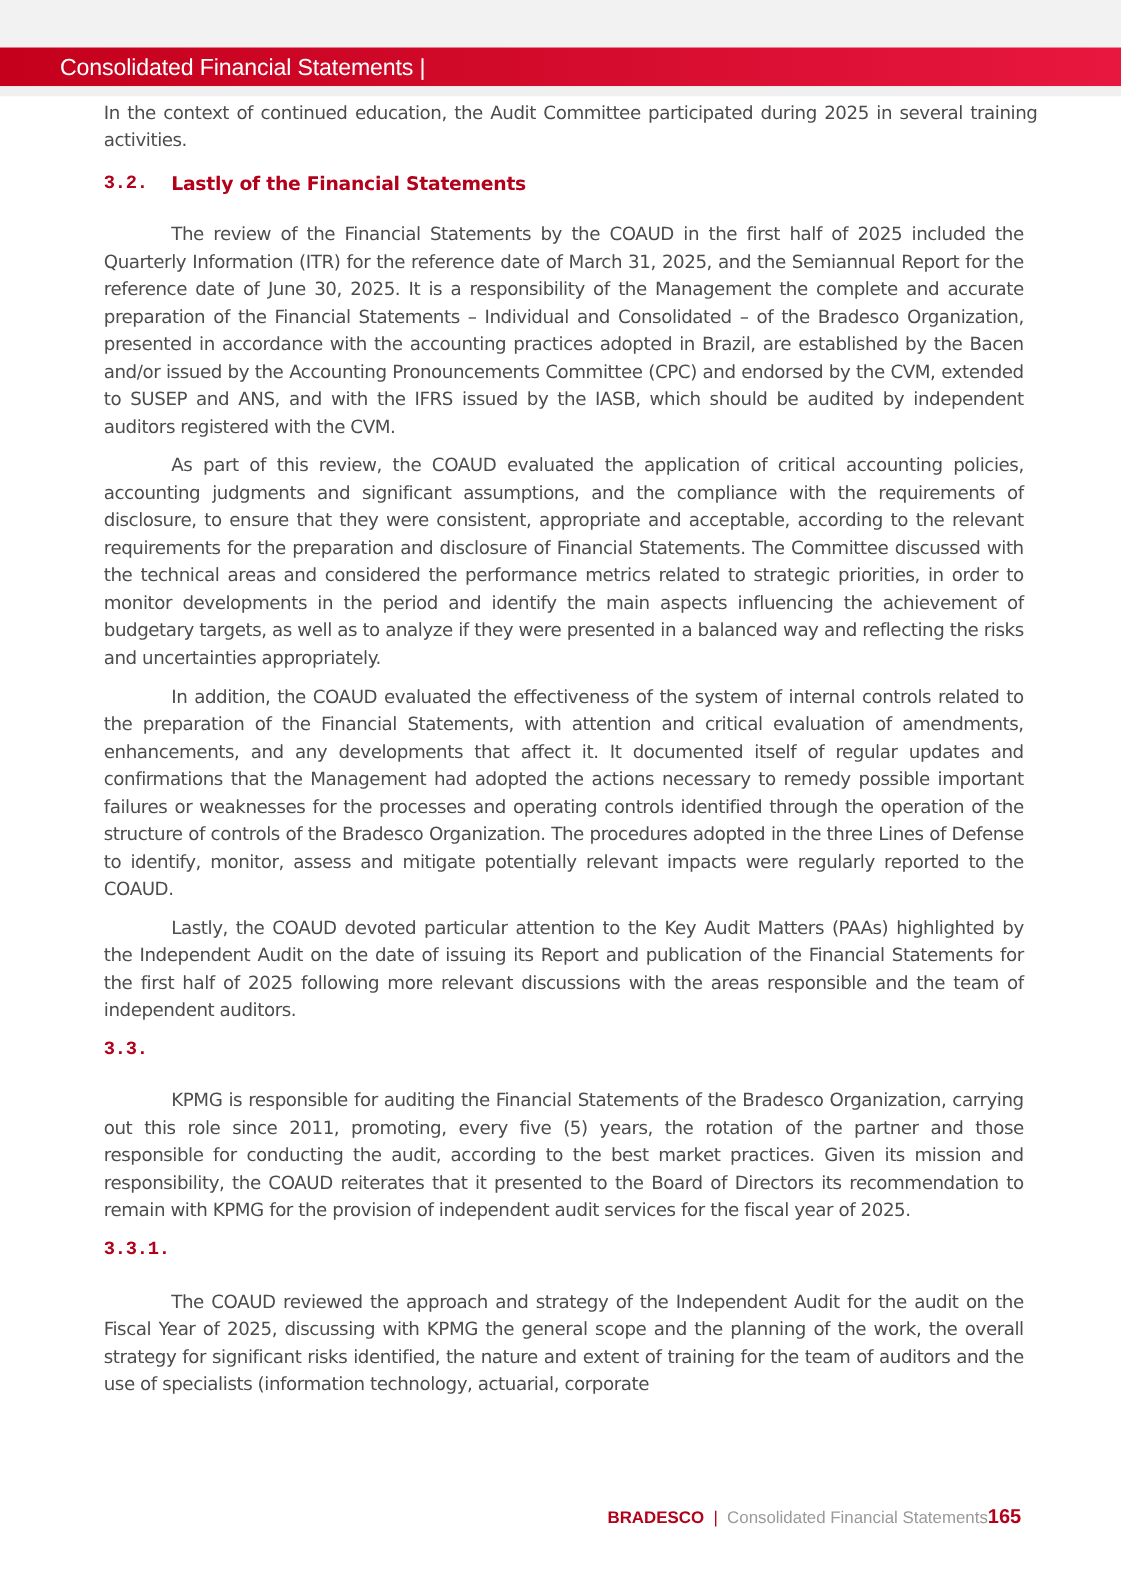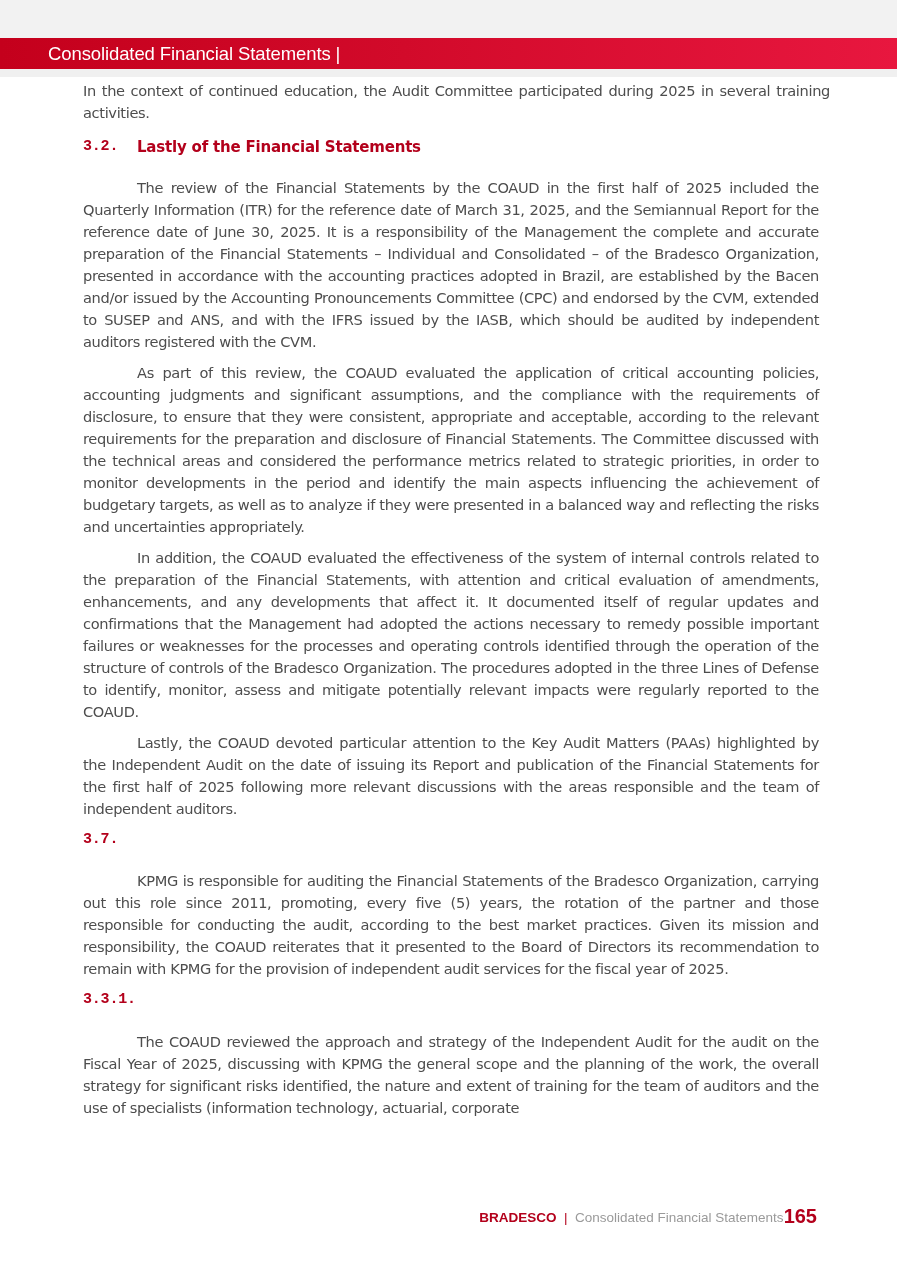--- a/index.html
+++ b/index.html
@@ -95,21 +95,21 @@
       font-size: 13.5px;
       margin: 0 3px;
     }
     .footer .doc {
       color: #9a9a9a;
       font-size: 13.5px;
     }
     .footer .page-num {
       color: #b3001b;
       font-weight: bold;
-      font-size: 20px;
+      font-size: 16px;
     }
   </style>
 </head>
 <body>
 
 <div class="top-strip"></div>
 
 <div class="header-band">
   <span>Consolidated Financial Statements</span>
   <span class="h-sep">|</span>
@@ -122,21 +122,21 @@
   <div class="section-heading h-32">
     <span class="num">3.2.</span>
     <span>Lastly of the Financial Statements</span>
   </div>
   <p class="indent">The review of the Financial Statements by the COAUD in the first half of 2025 included the Quarterly Information (ITR) for the reference date of March 31, 2025, and the Semiannual Report for the reference date of June 30, 2025. It is a responsibility of the Management the complete and accurate preparation of the Financial Statements – Individual and Consolidated – of the Bradesco Organization, presented in accordance with the accounting practices adopted in Brazil, are established by the Bacen and/or issued by the Accounting Pronouncements Committee (CPC) and endorsed by the CVM, extended to SUSEP and ANS, and with the IFRS issued by the IASB, which should be audited by independent auditors registered with the CVM.</p>
   <p class="indent gap-s">As part of this review, the COAUD evaluated the application of critical accounting policies, accounting judgments and significant assumptions, and the compliance with the requirements of disclosure, to ensure that they were consistent, appropriate and acceptable, according to the relevant requirements for the preparation and disclosure of Financial Statements. The Committee discussed with the technical areas and considered the performance metrics related to strategic priorities, in order to monitor developments in the period and identify the main aspects influencing the achievement of budgetary targets, as well as to analyze if they were presented in a balanced way and reflecting the risks and uncertainties appropriately.</p>
   <p class="indent gap-s">In addition, the COAUD evaluated the effectiveness of the system of internal controls related to the preparation of the Financial Statements, with attention and critical evaluation of amendments, enhancements, and any developments that affect it. It documented itself of regular updates and confirmations that the Management had adopted the actions necessary to remedy possible important failures or weaknesses for the processes and operating controls identified through the operation of the structure of controls of the Bradesco Organization. The procedures adopted in the three Lines of Defense to identify, monitor, assess and mitigate potentially relevant impacts were regularly reported to the COAUD.</p>
   <p class="indent gap-s">Lastly, the COAUD devoted particular attention to the Key Audit Matters (PAAs) highlighted by the Independent Audit on the date of issuing its Report and publication of the Financial Statements for the first half of 2025 following more relevant discussions with the areas responsible and the team of independent auditors.</p>
 
   <div class="section-heading h-33">
-    <span class="num">3.7.</span>
+    <span class="num">3.3.</span>
   </div>
   <p class="indent">KPMG is responsible for auditing the Financial Statements of the Bradesco Organization, carrying out this role since 2011, promoting, every five (5) years, the rotation of the partner and those responsible for conducting the audit, according to the best market practices. Given its mission and responsibility, the COAUD reiterates that it presented to the Board of Directors its recommendation to remain with KPMG for the provision of independent audit services for the fiscal year of 2025.</p>
 
   <div class="section-heading h-331">
     <span class="num">3.3.1.</span>
   </div>
   <p class="indent">The COAUD reviewed the approach and strategy of the Independent Audit for the audit on the Fiscal Year of 2025, discussing with KPMG the general scope and the planning of the work, the overall strategy for significant risks identified, the nature and extent of training for the team of auditors and the use of specialists (information technology, actuarial, corporate</p>
 </div>
 
 <div class="footer">

